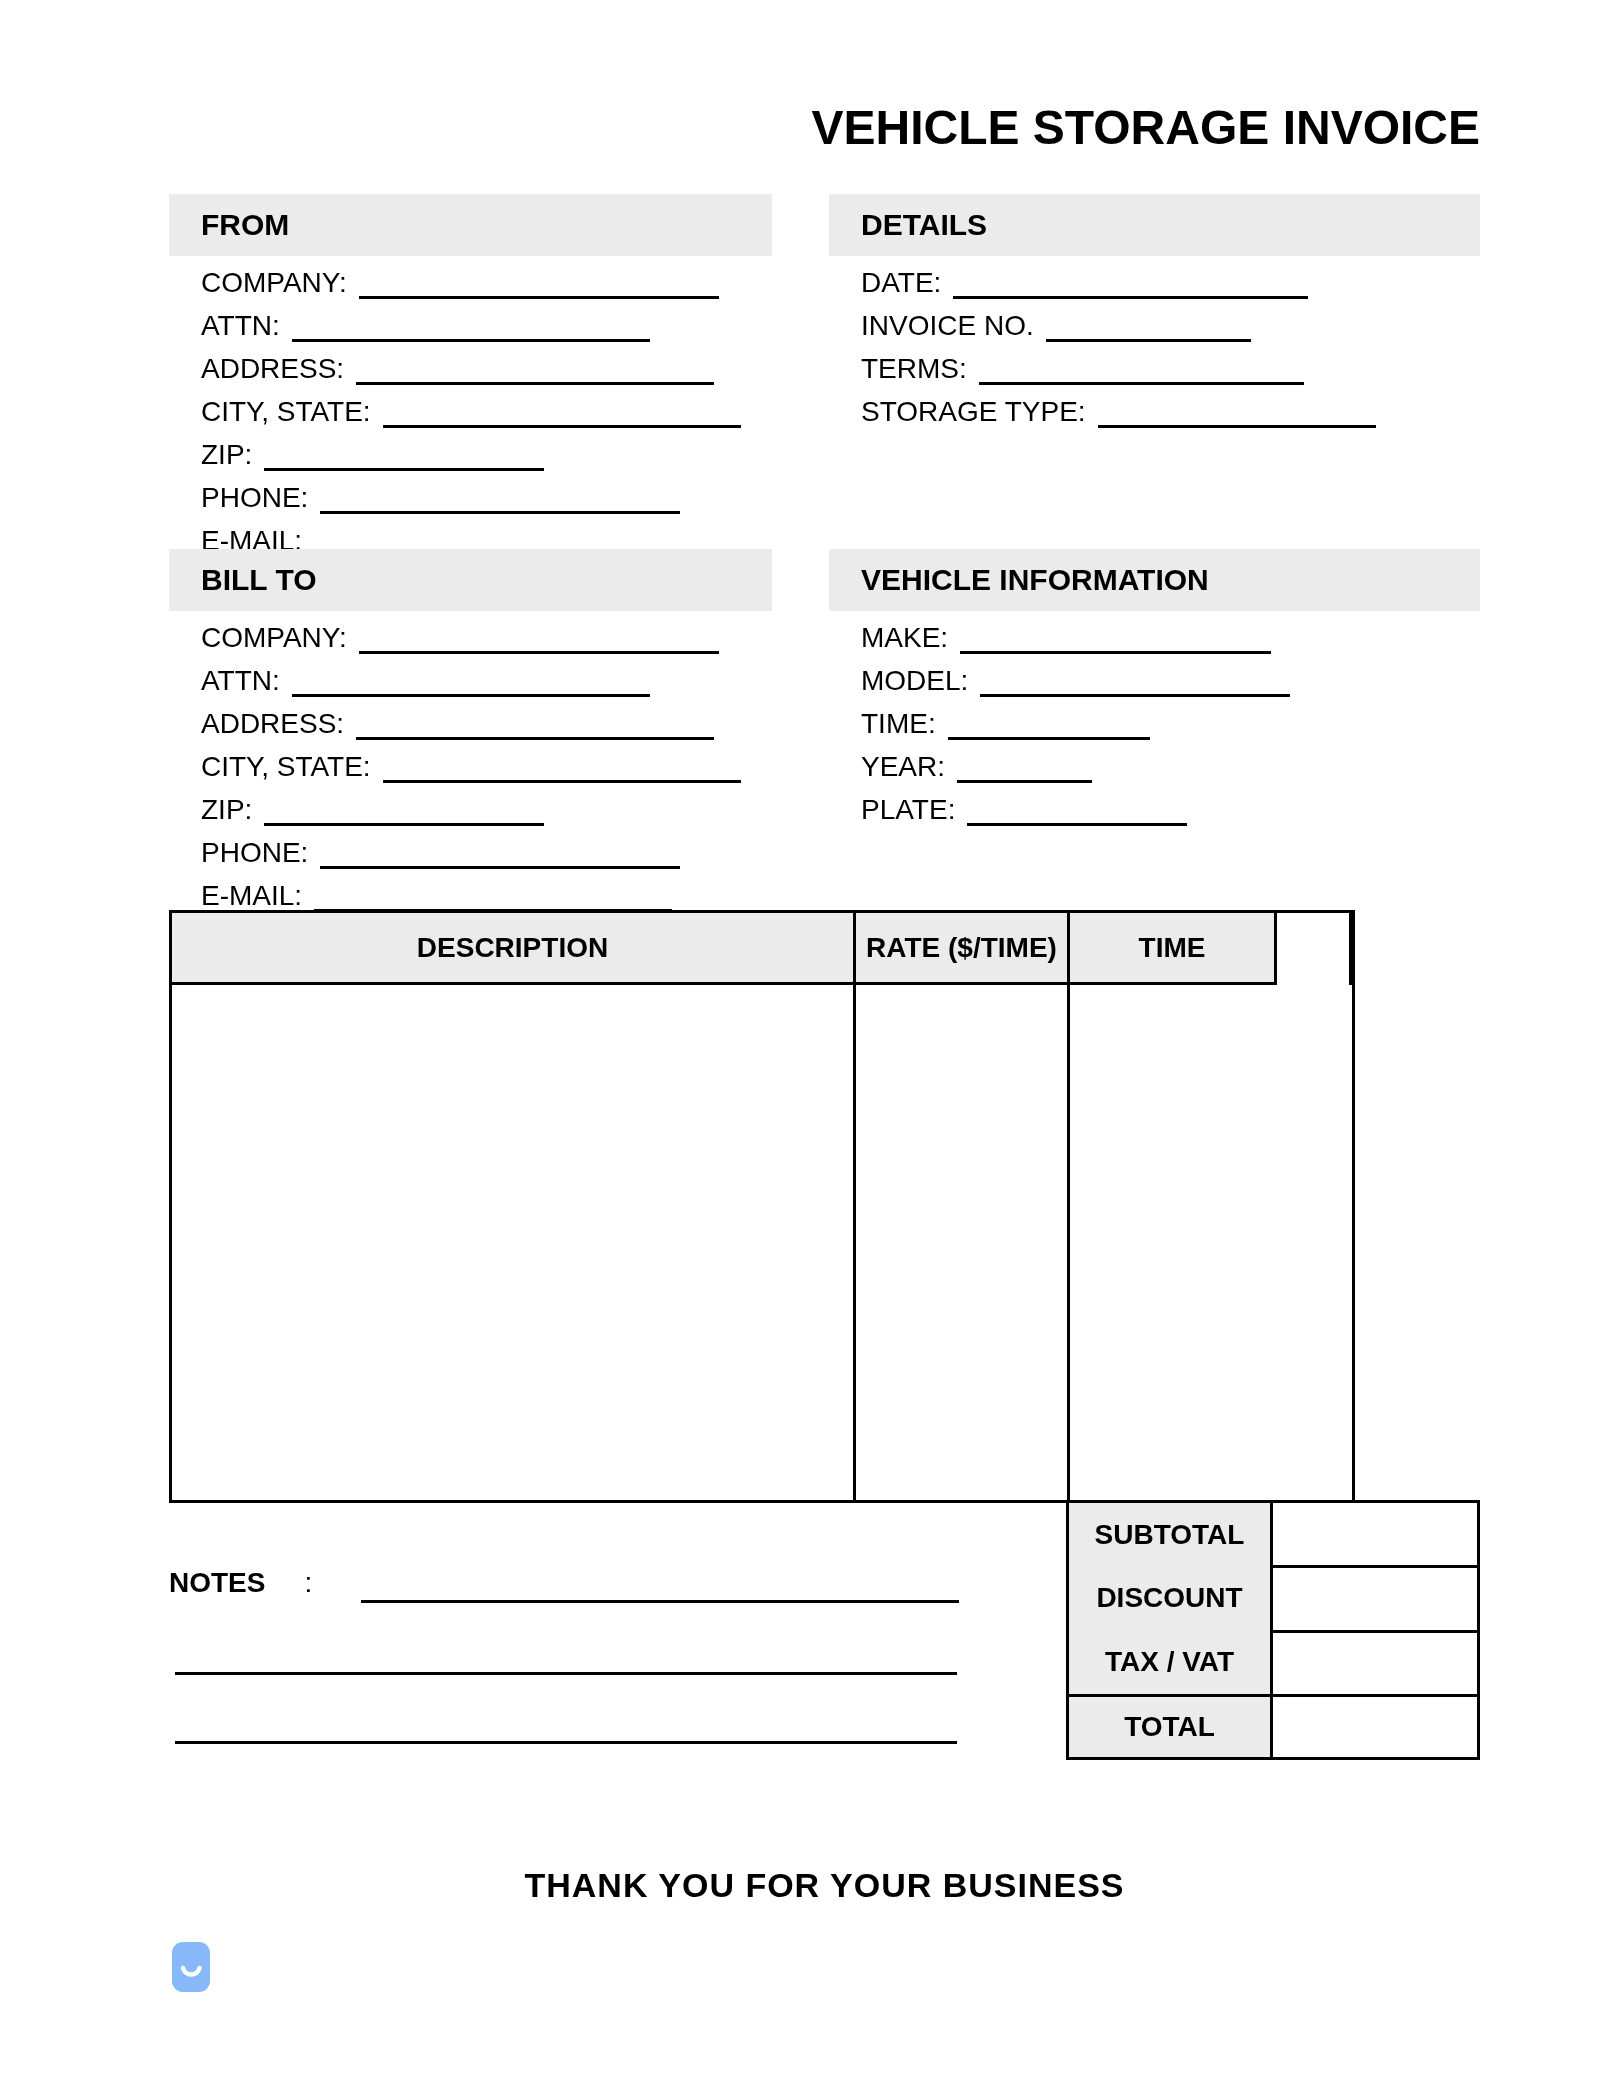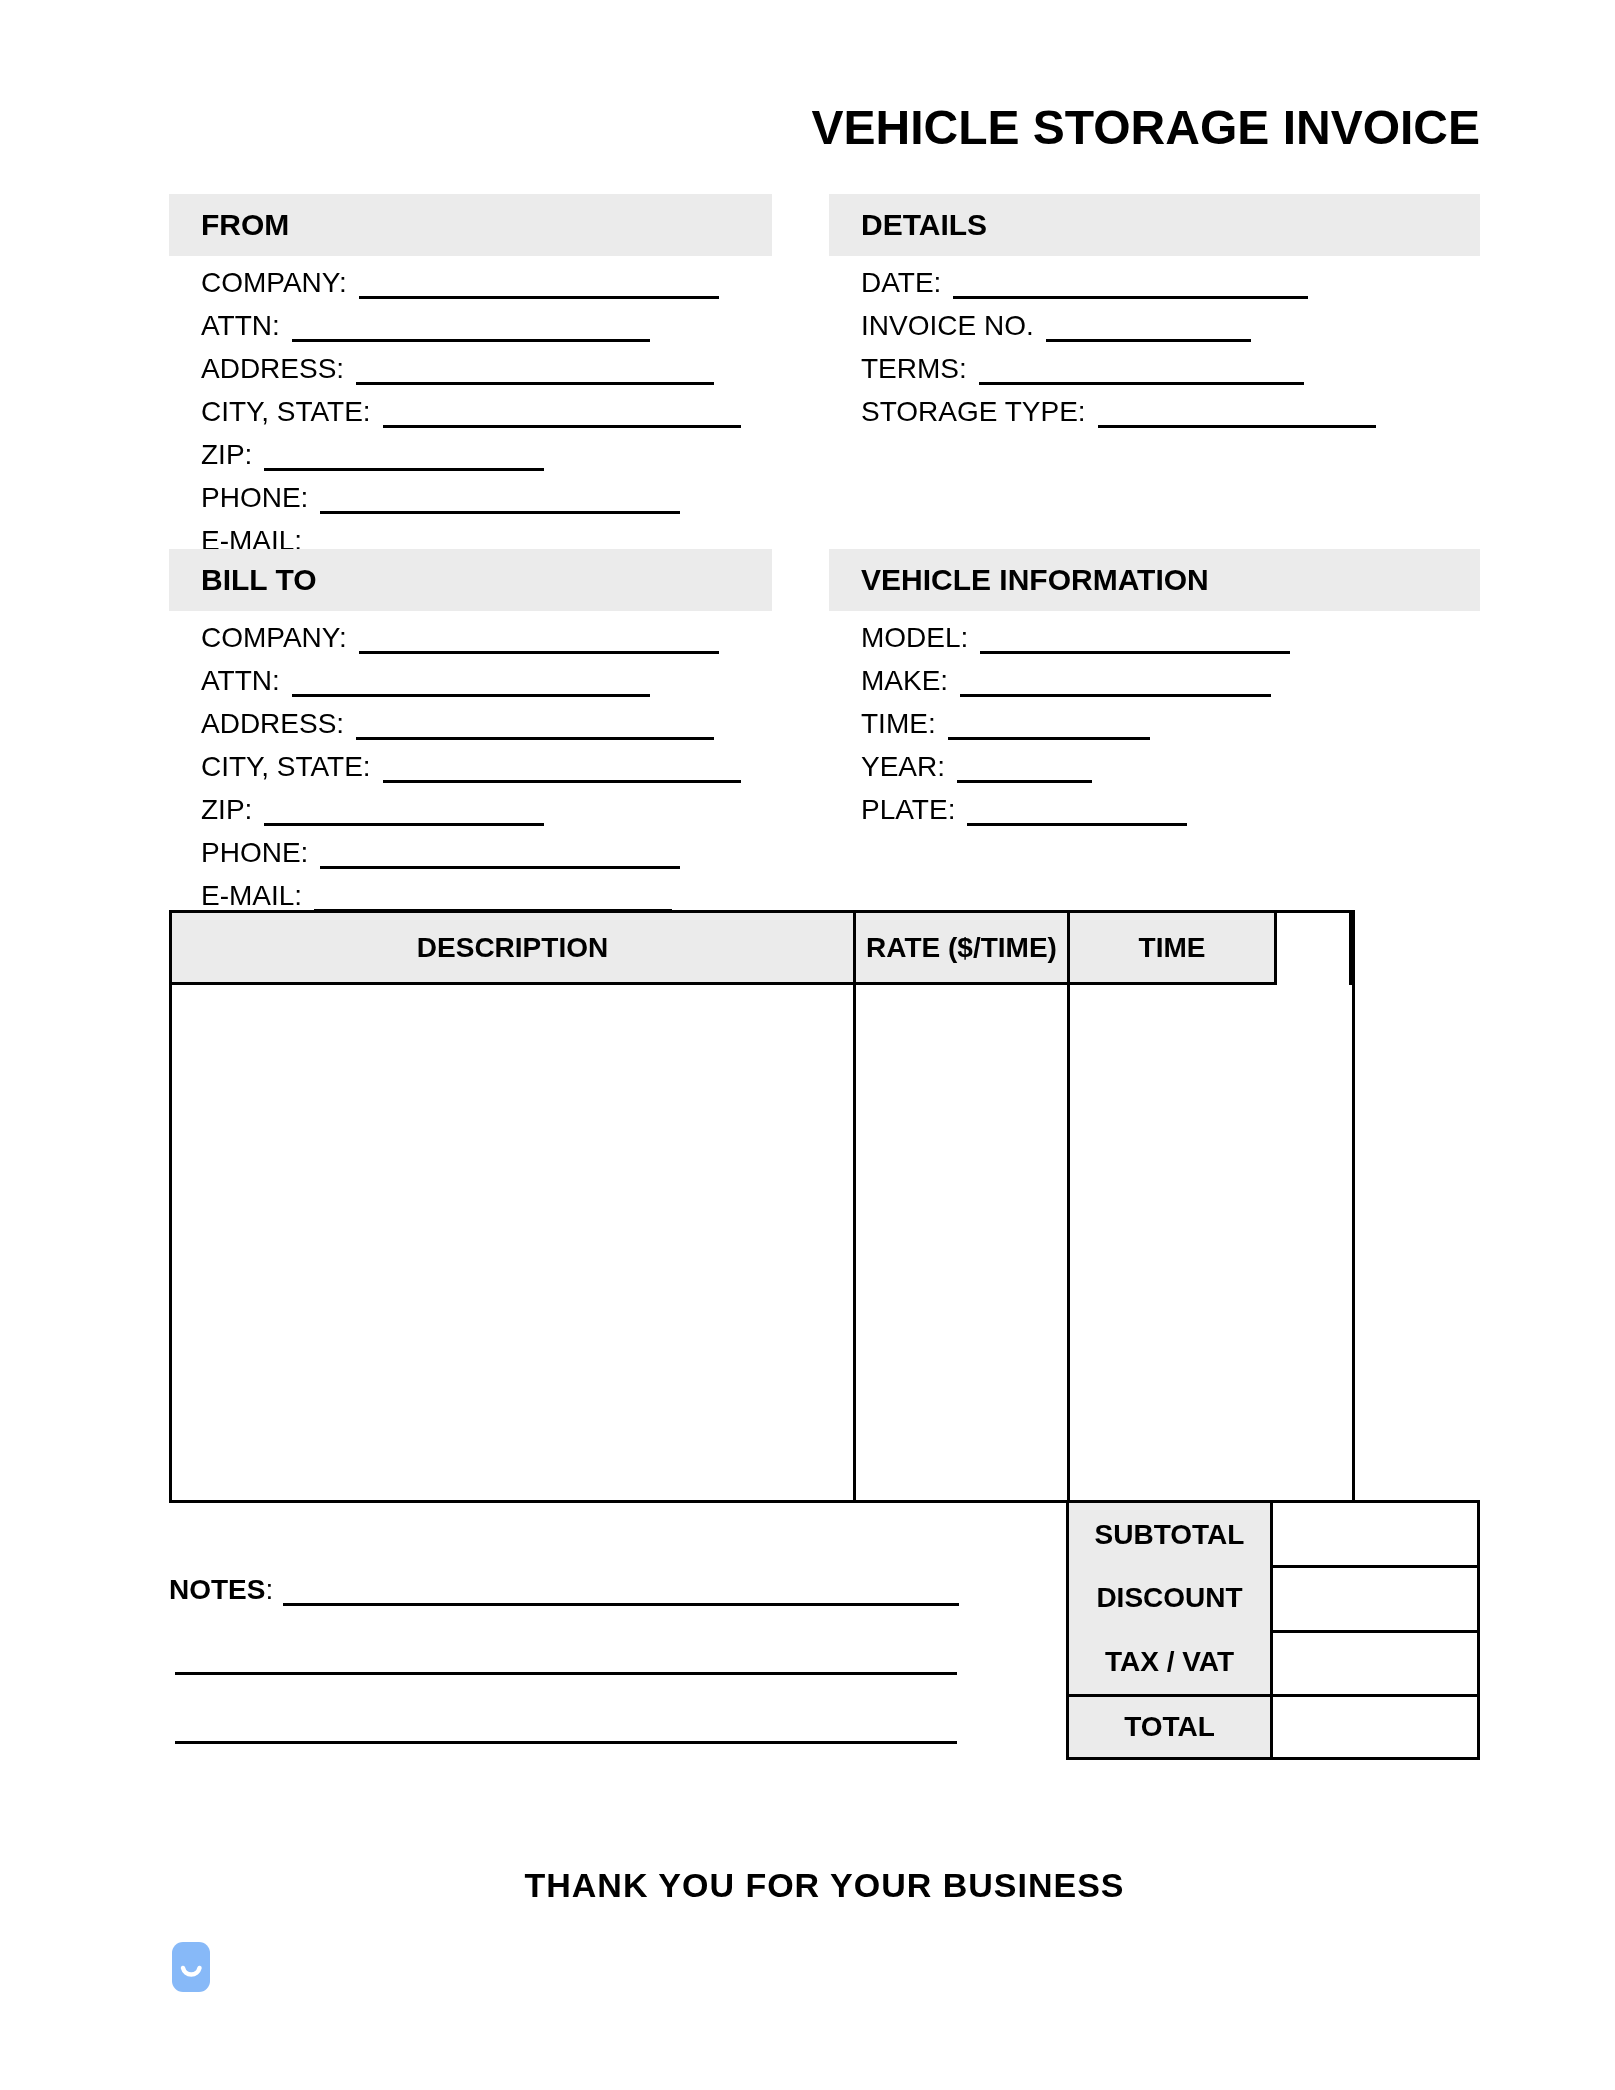--- a/index.html
+++ b/index.html
@@ -52,21 +52,21 @@
     left:0; top:194px; width:207px; height:66px; background:var(--section-header-bg,#ebebeb);
     display:flex; align-items:center; justify-content:center;
   }
   .t-val { left:204px; width:210px; background:#fff; display:flex; align-items:center; justify-content:center; font-weight:normal; }
   .t-val.v1 { top:0;   height:68px; }
   .t-val.v2 { top:65px;  height:68px; }
   .t-val.v3 { top:130px; height:67px; }
   .t-val.v4 { top:194px; height:66px; }
 
   .notes { position:absolute; left:152px; top:1560px; width:790px; font-size:28px; }
-  .notes-row1 { display:flex; align-items:flex-end; height:46px; }
+  .notes-row1 { display:flex; align-items:center; height:46px;gap:39px; }
   .notes-row1 .nlabel { font-weight:bold; line-height:1.1; }
   .notes-row1 .ncolon { line-height:1.1; }
   .nline1 { flex:1; border-bottom:3px solid var(--border-black,#000); height:36px; margin-left:10px; }
   .nline-extra { border-bottom:3px solid var(--border-black,#000); height:66px; width:782px; margin-left:6px; }
 
   .thanks {
     position:absolute; left:152px; top:1866px; width:1311px;
     text-align:center; font-size:34px; letter-spacing:1px;font-weight:bold;
   }
   .logo { position:absolute; left:155px; top:1942px; width:38px; height:50px; }
@@ -166,26 +166,26 @@
         <div class="frow">
             <span class="lbl">E-MAIL:</span>
             <span class="fline" style="width:358px"></span>
           </div>
       </div>
     </div>
     <div class="col-right">
       <div class="sec-bar">VEHICLE INFORMATION</div>
       <div class="fields">
         <div class="frow">
+            <span class="lbl">MAKE:</span>
+            <span class="fline" style="width:311px"></span>
+          </div>
+        <div class="frow">
             <span class="lbl">MODEL:</span>
             <span class="fline" style="width:310px"></span>
-          </div>
-        <div class="frow">
-            <span class="lbl">MAKE:</span>
-            <span class="fline" style="width:311px"></span>
           </div>
         <div class="frow">
             <span class="lbl">TIME:</span>
             <span class="fline" style="width:202px"></span>
           </div>
         <div class="frow">
             <span class="lbl">YEAR:</span>
             <span class="fline" style="width:135px"></span>
           </div>
         <div class="frow">

